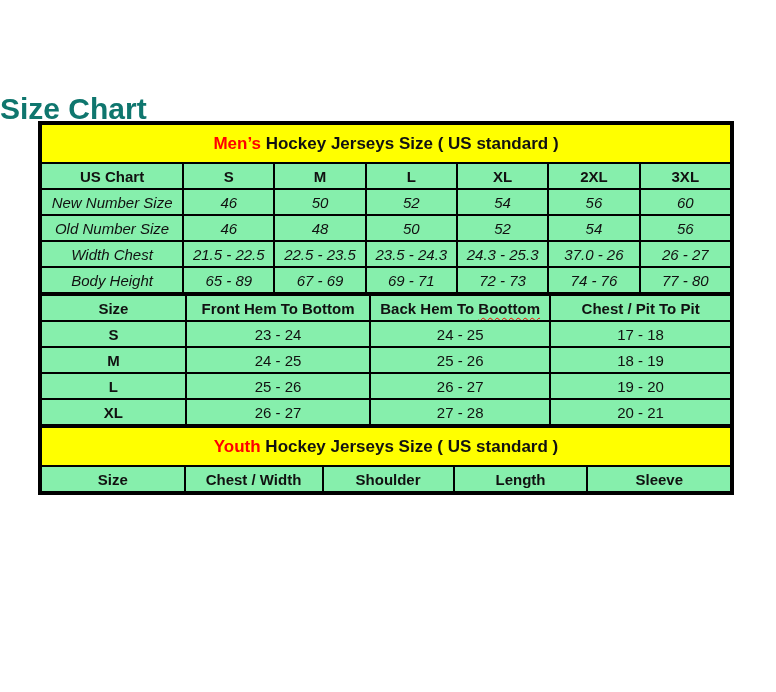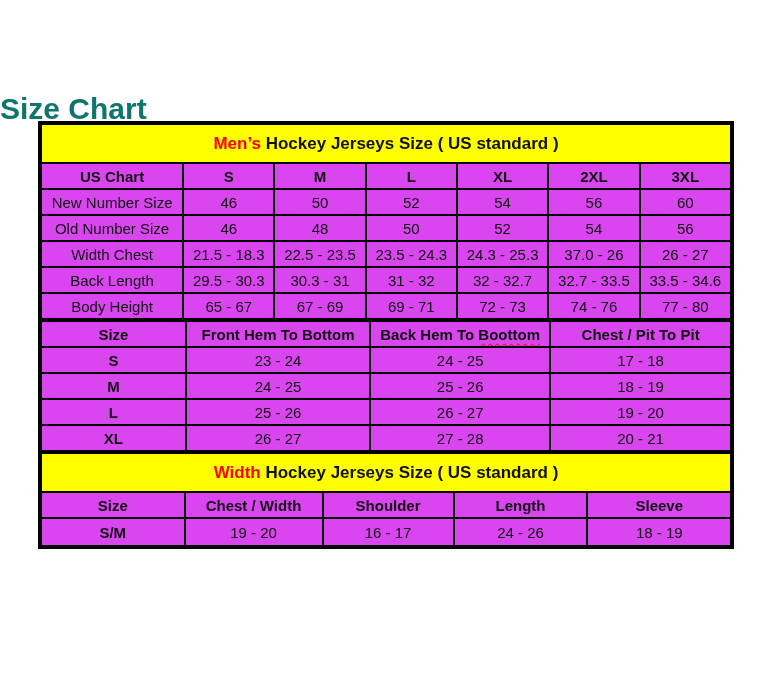--- a/index.html
+++ b/index.html
@@ -29,21 +29,21 @@
     letter-spacing: 0px;
     margin-top: 28px;
   }
   .chart-wrap {
     position: absolute;
     left: 38px;
     top: 121px;
     width: 696px;
     border: 2px solid #000000;
     box-sizing: border-box;
-    background: #d946ef;
+    background: #86efac;
   }
   table {
     border-collapse: collapse;
     width: 100%;
     table-layout: fixed;
   }
   td, th {
     border: 2px solid #000000;
     text-align: center;
     vertical-align: middle;
@@ -59,21 +59,21 @@
     height: 37px;
   }
   .band-highlight { color: #ff0000; }
   .band-rest { color: #111111; }
   tr.head-row td {
     font-weight: 700;
     height: 24px;
   }
   tr.data-row td { height: 24px; }
   tr.data-row td.row-label-bold { font-weight: 700; }
-  .mens tr.data-row td { font-weight: 400; }
+  .mens tr.data-row td { font-weight: 400; font-style: italic; }
   .squiggle {
     text-decoration: underline;
     text-decoration-style: wavy;
     text-decoration-color: #ff0000;
     text-decoration-thickness: 1px;
     text-underline-offset: 3px;
   }
   .youth tr.data-row td { height: 26px; }
 </style>
 </head>
@@ -123,39 +123,30 @@
         <td>Old Number Size</td>
         <td>46</td>
         <td>48</td>
         <td>50</td>
         <td>52</td>
         <td>54</td>
         <td>56</td>
       </tr>
       <tr class="data-row">
         <td>Width Chest</td>
-        <td>21.5 - 18.3</td>
+        <td>21.5 - 22.5</td>
         <td>22.5 - 23.5</td>
         <td>23.5 - 24.3</td>
         <td>24.3 - 25.3</td>
         <td>37.0 - 26</td>
         <td>26 - 27</td>
       </tr>
       <tr class="data-row">
-        <td>Back Length</td>
-        <td>29.5 - 30.3</td>
-        <td>30.3 - 31</td>
-        <td>31 - 32</td>
-        <td>32 - 32.7</td>
-        <td>32.7 - 33.5</td>
-        <td>33.5 - 34.6</td>
-      </tr>
-      <tr class="data-row">
         <td>Body Height</td>
-        <td>65 - 67</td>
+        <td>65 - 89</td>
         <td>67 - 69</td>
         <td>69 - 71</td>
         <td>72 - 73</td>
         <td>74 - 76</td>
         <td>77 - 80</td>
       </tr>
     </tbody>
       </table>
 
     <table class="womens">
@@ -203,34 +194,27 @@
       <colgroup>
         <col style="width:20.8%">
           <col style="width:20%">
           <col style="width:19%">
           <col style="width:19.4%">
           <col style="width:20.8%">
       </colgroup>
       <tbody>
           <tr class="band-row">
         <td colspan="5">
-          <span class="band-highlight">Width</span><span class="band-rest"> Hockey Jerseys Size ( US standard )</span>
+          <span class="band-highlight">Youth</span><span class="band-rest"> Hockey Jerseys Size ( US standard )</span>
         </td>
       </tr>
       <tr class="head-row">
         <td>Size</td>
         <td>Chest / Width</td>
         <td>Shoulder</td>
         <td>Length</td>
         <td>Sleeve</td>
       </tr>
-      <tr class="data-row">
-        <td class="row-label-bold">S/M</td>
-        <td>19 - 20</td>
-        <td>16 - 17</td>
-        <td>24 - 26</td>
-        <td>18 - 19</td>
-      </tr>
     </tbody>
       </table>
 
   </div>
 </div>
 
 </body></html>

